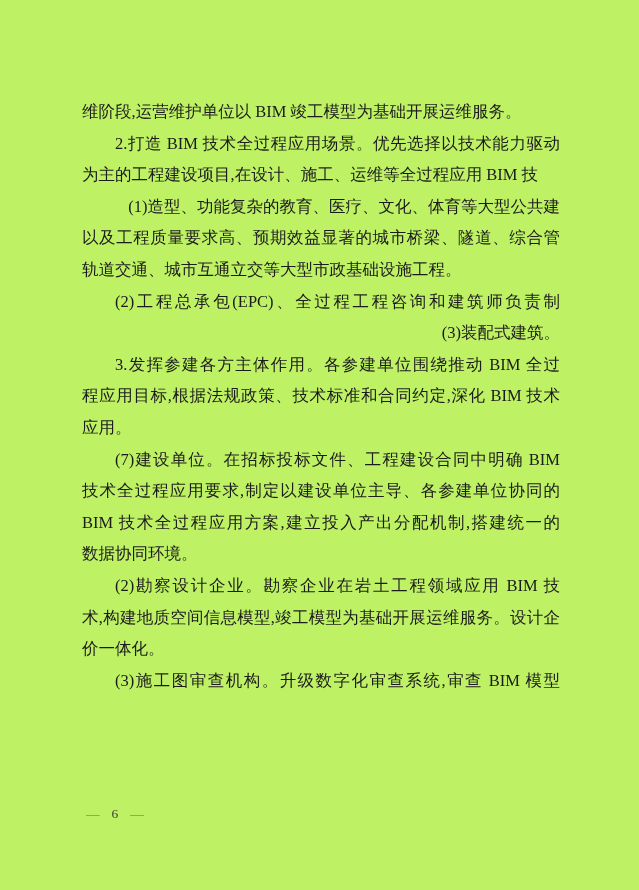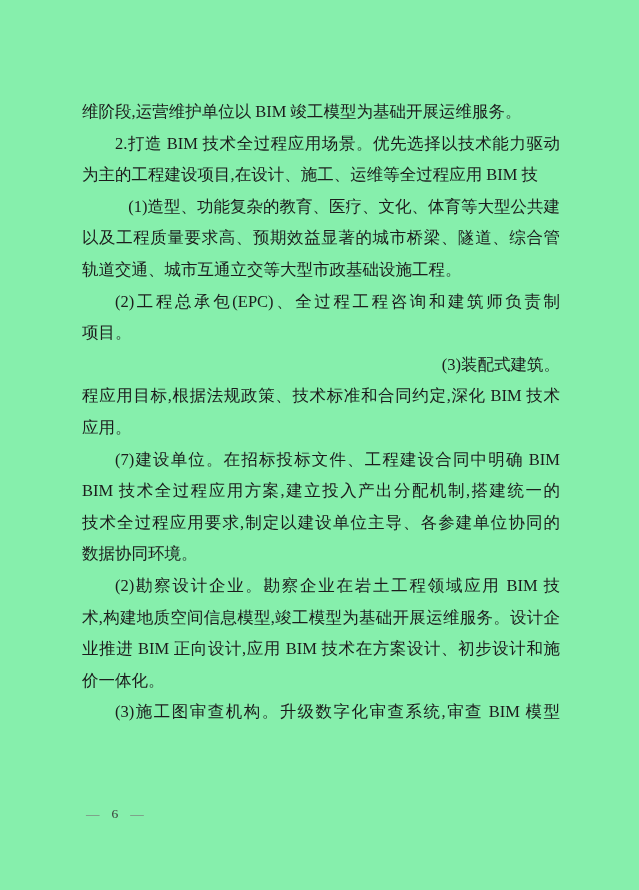--- a/index.html
+++ b/index.html
@@ -7,21 +7,21 @@
     padding: 0;
     width: 639px;
     height: 890px;
     background: #f4f4f4;
     font-family: "Liberation Serif", "DejaVu Serif", serif;
   }
   .page {
     position: relative;
     width: 639px;
     height: 890px;
-    background: #86efac;
+    background: #bef264;
     overflow: hidden;
   }
   .body-text {
     position: absolute;
     left: 82px;
     top: 96px;
     width: 478px;
     color: #1c1c1c;
     font-size: 16.5px;
     line-height: 31.6px;
@@ -64,31 +64,30 @@
 <div class="page">
 
   <div class="body-text">
       <div class="text-line">维阶段,运营维护单位以 BIM 竣工模型为基础开展运维服务。</div>
       <div class="text-line indent justify">2.打造 BIM 技术全过程应用场景。优先选择以技术能力驱动</div>
       <div class="text-line">为主的工程建设项目,在设计、施工、运维等全过程应用 BIM 技术。</div>
       <div class="text-line indent justify">(1)造型、功能复杂的教育、医疗、文化、体育等大型公共建筑,</div>
       <div class="text-line justify">以及工程质量要求高、预期效益显著的城市桥梁、隧道、综合管廊、</div>
       <div class="text-line">轨道交通、城市互通立交等大型市政基础设施工程。</div>
       <div class="text-line indent justify">(2)工程总承包(EPC)、全过程工程咨询和建筑师负责制</div>
-      <div class="text-line">项目。</div>
       <div class="text-line indent">(3)装配式建筑。</div>
+      <div class="text-line indent justify">3.发挥参建各方主体作用。各参建单位围绕推动 BIM 全过</div>
       <div class="text-line justify">程应用目标,根据法规政策、技术标准和合同约定,深化 BIM 技术</div>
       <div class="text-line">应用。</div>
       <div class="text-line indent justify">(7)建设单位。在招标投标文件、工程建设合同中明确 BIM</div>
+      <div class="text-line justify">技术全过程应用要求,制定以建设单位主导、各参建单位协同的</div>
       <div class="text-line justify">BIM 技术全过程应用方案,建立投入产出分配机制,搭建统一的</div>
-      <div class="text-line justify">技术全过程应用要求,制定以建设单位主导、各参建单位协同的</div>
       <div class="text-line">数据协同环境。</div>
       <div class="text-line indent justify">(2)勘察设计企业。勘察企业在岩土工程领域应用 BIM 技</div>
       <div class="text-line justify">术,构建地质空间信息模型,竣工模型为基础开展运维服务。设计企</div>
-      <div class="text-line justify">业推进 BIM 正向设计,应用 BIM 技术在方案设计、初步设计和施</div>
       <div class="text-line">价一体化。</div>
       <div class="text-line indent justify">(3)施工图审查机构。升级数字化审查系统,审查 BIM 模型</div>
     </div>
 
   <div class="page-footer">
     <span class="footer-dash">—</span>
     <span class="page-number">6</span>
     <span class="footer-dash">—</span>
   </div>
 

